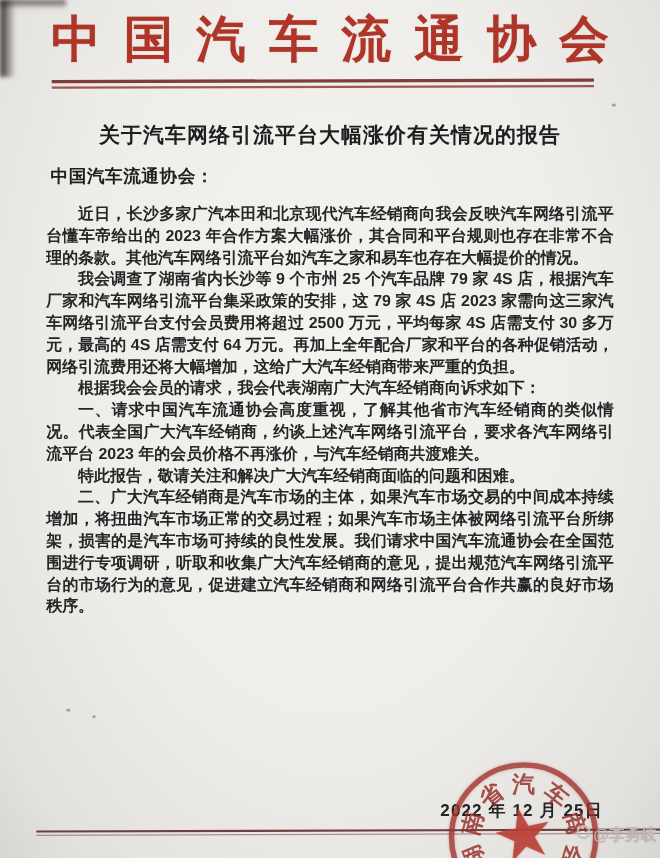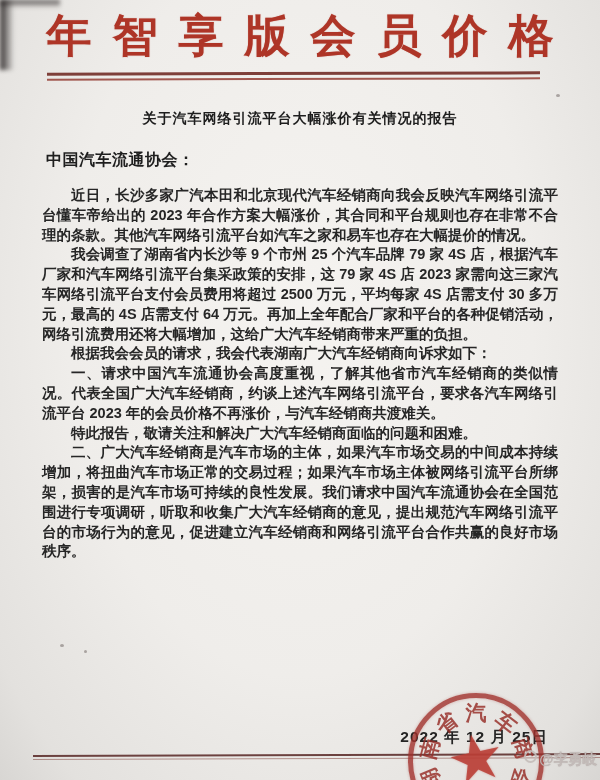--- a/index.html
+++ b/index.html
@@ -43,21 +43,21 @@
   }
   .head-rule{
     position:absolute;left:47px;top:72px;width:493px;height:3px;
     border-top:3px solid #7e3f39;
     border-bottom:2px solid #a1574f;
     transform:rotate(-0.15deg);
   }
   .doc-title{
     position:absolute;left:0;top:110px;width:100%;
     text-align:center;
-    font-size:14px;font-weight:700;color:#1e1e1e;
+    font-size:19px;font-weight:700;color:#1e1e1e;
     letter-spacing:1px;
   }
   .salutation{
     position:absolute;left:46px;top:150px;
     font-size:16px;font-weight:700;color:#1e1e1e;
     letter-spacing:.5px;
   }
   .body-text{
     position:absolute;left:42px;top:186px;width:516px;
     font-size:14.5px;line-height:19.8px;font-weight:600;
@@ -127,21 +127,21 @@
 <body>
 
 <div id="page">
 
   <div class="corner-shadow"></div>
   <div class="corner-shadow-top"></div>
   <div class="speck speck1"></div>
   <div class="speck speck2"></div>
   <div class="speck speck3"></div>
 
-  <div class="letterhead">年智享版会员价格</div>
+  <div class="letterhead">中国汽车流通协会</div>
   <div class="head-rule"></div>
 
   <div class="doc-title">关于汽车网络引流平台大幅涨价有关情况的报告</div>
   <div class="salutation">中国汽车流通协会：</div>
 
   <div class="body-text">
     <p>近日，长沙多家广汽本田和北京现代汽车经销商向我会反映汽车网络引流平台懂车帝给出的 2023 年合作方案大幅涨价，其合同和平台规则也存在非常不合理的条款。其他汽车网络引流平台如汽车之家和易车也存在大幅提价的情况。</p>
     <p>我会调查了湖南省内长沙等 9 个市州 25 个汽车品牌 79 家 4S 店，根据汽车厂家和汽车网络引流平台集采政策的安排，这 79 家 4S 店 2023 家需向这三家汽车网络引流平台支付会员费用将超过 2500 万元，平均每家 4S 店需支付 30 多万元，最高的 4S 店需支付 64 万元。再加上全年配合厂家和平台的各种促销活动，网络引流费用还将大幅增加，这给广大汽车经销商带来严重的负担。</p>
     <p>根据我会会员的请求，我会代表湖南广大汽车经销商向诉求如下：</p>
     <p>一、请求中国汽车流通协会高度重视，了解其他省市汽车经销商的类似情况。代表全国广大汽车经销商，约谈上述汽车网络引流平台，要求各汽车网络引流平台 2023 年的会员价格不再涨价，与汽车经销商共渡难关。</p>

